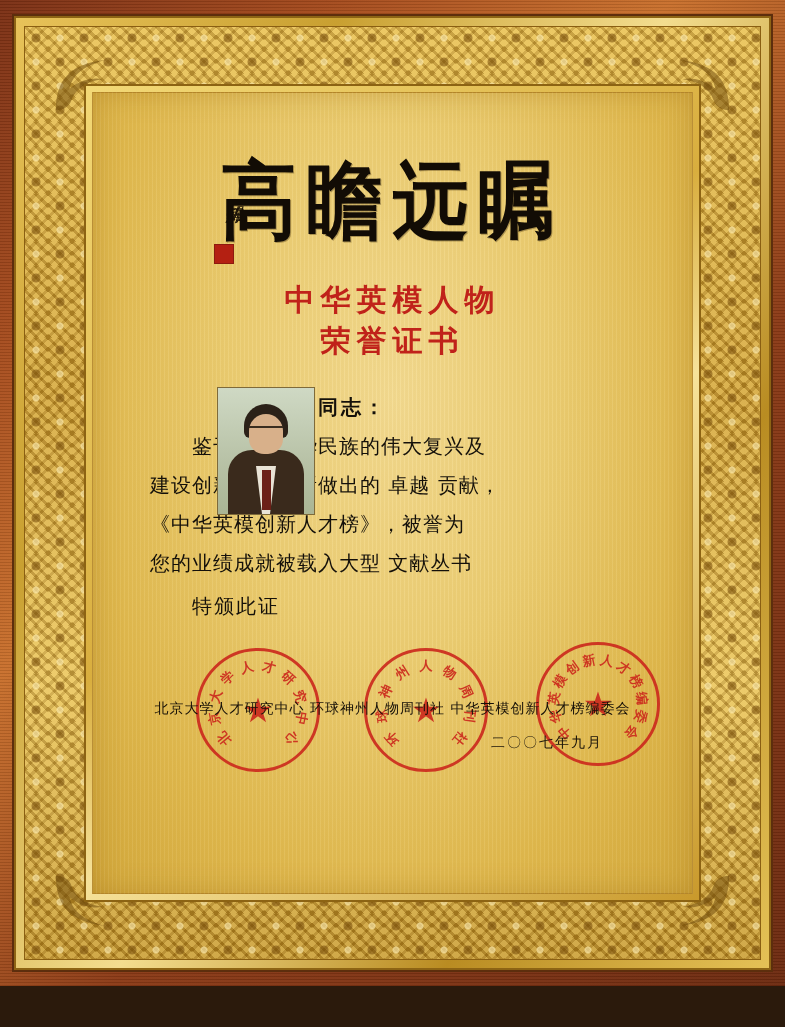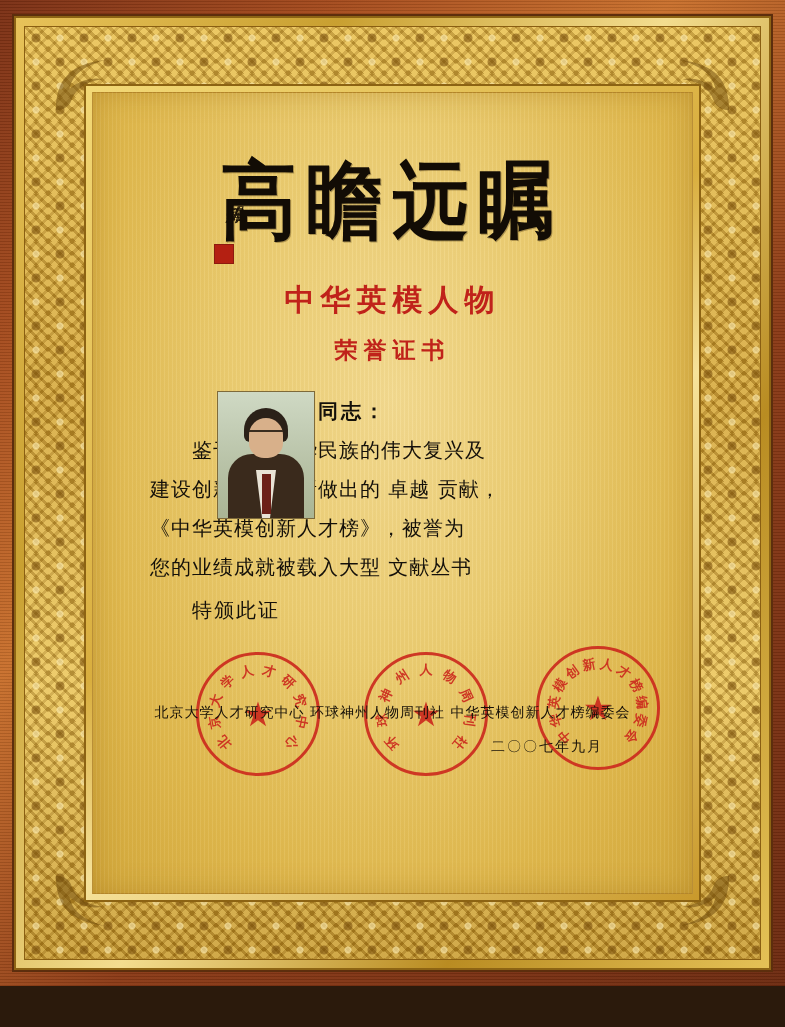--- a/index.html
+++ b/index.html
@@ -142,23 +142,23 @@
     color: #c0221a;
     font-family: "DejaVu Serif", serif;
     font-weight: bold;
   }
   .title-line1 {
     font-size: 30px;
     letter-spacing: 6px;
     text-align: center;
   }
   .title-line2 {
-    font-size: 23px;
+    font-size: 30px;
     letter-spacing: 6px;
-    margin-top: 14px;
+    margin-top: 0;
   }
 
   .body-area {
     position: relative;
     margin-top: 26px;
     padding: 0 32px;
   }
   .portrait {
     position: absolute;
     left: 100px;

